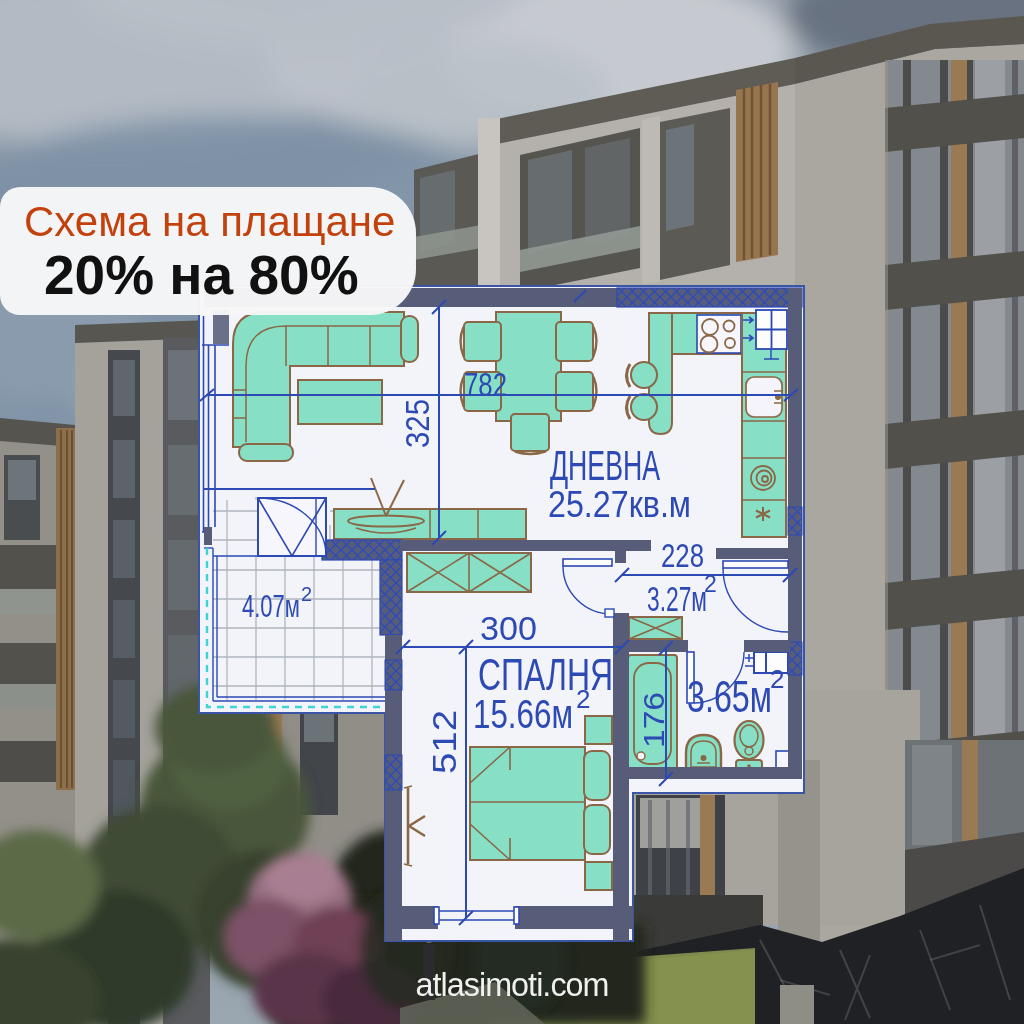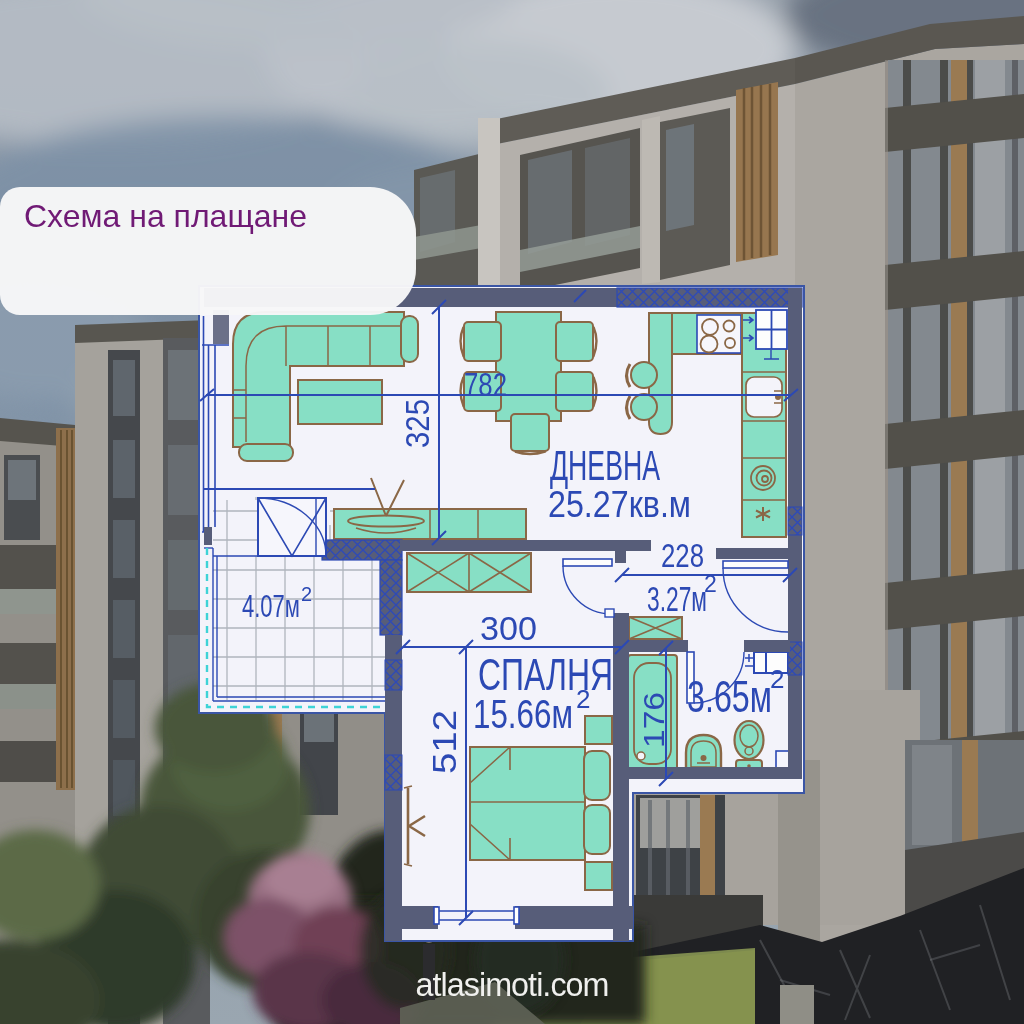--- a/index.html
+++ b/index.html
@@ -1,19 +1,19 @@
 <!DOCTYPE html>
 <html><head>
 <meta charset="utf-8">
 <style>
 html,body{margin:0;padding:0;width:1024px;height:1024px;overflow:hidden;font-family:"Liberation Sans",sans-serif;background:#8a939e}
 #c{position:relative;width:1024px;height:1024px}
 #bg{position:absolute;left:0;top:0}
 .card{position:absolute;left:0;top:187px;width:416px;height:128px;background:rgba(247,247,248,0.97);border-radius:20px 46px 46px 20px}
-.card .l1{position:absolute;left:24px;top:11px;width:420px;font-size:32px;color:#701a75;letter-spacing:0;white-space:nowrap}
+.card .l1{position:absolute;left:24px;top:11px;width:420px;font-size:42px;color:#c2410c;letter-spacing:0;white-space:nowrap}
 .card .l2{position:absolute;left:44px;top:56px;width:460px;font-size:55px;font-weight:bold;color:#111;white-space:nowrap}
 .url{position:absolute;left:0;top:965px;width:1024px;text-align:center;font-size:34px;color:#f0f0ee;letter-spacing:-1px;transform:scaleX(0.95);transform-origin:512px 0}
 </style>
 </head>
 <body>
 <div id="c">
 <svg id="bg" width="1024" height="1024" viewBox="0 0 1024 1024">
 <defs>
 <linearGradient id="skyg" x1="0" y1="0" x2="0" y2="1">
 <stop offset="0" stop-color="#97a1ac"></stop>
@@ -608,16 +608,17 @@
 
 <g fill="#2c49b4" font-family="Liberation Sans">
         <text x="664" y="748" font-size="30" textLength="56" lengthAdjust="spacingAndGlyphs" transform="rotate(-90 664 748)">176</text>
       </g>
 </svg>
 
 <div class="card">
 
 <div class="l1">Схема на плащане</div>
 
+<div class="l2">20% на 80%</div>
 </div>
 
 <div class="url">atlasimoti.com</div>
 </div>
 
 </body></html>

